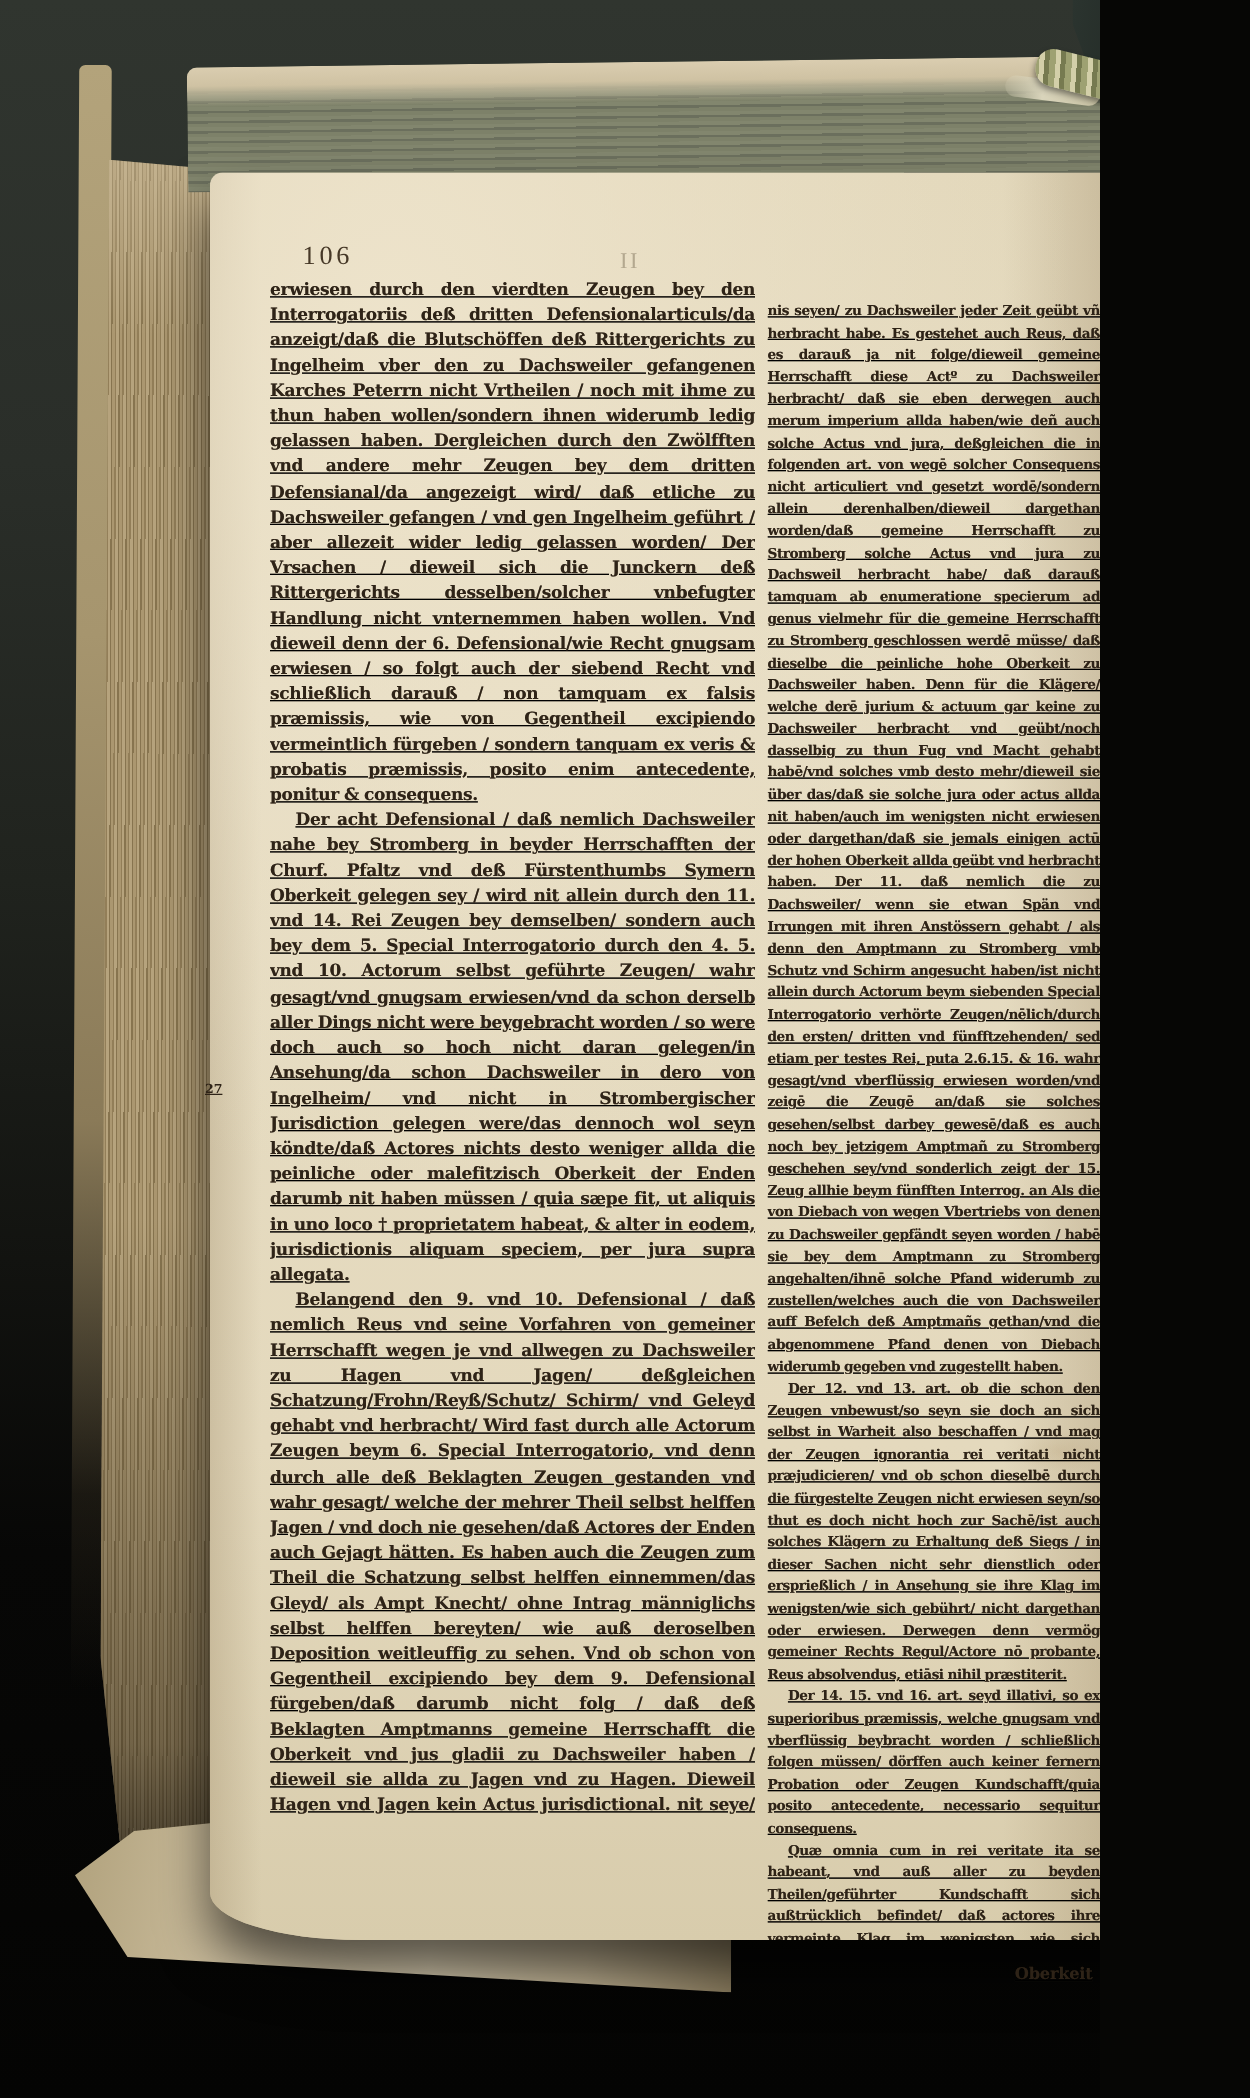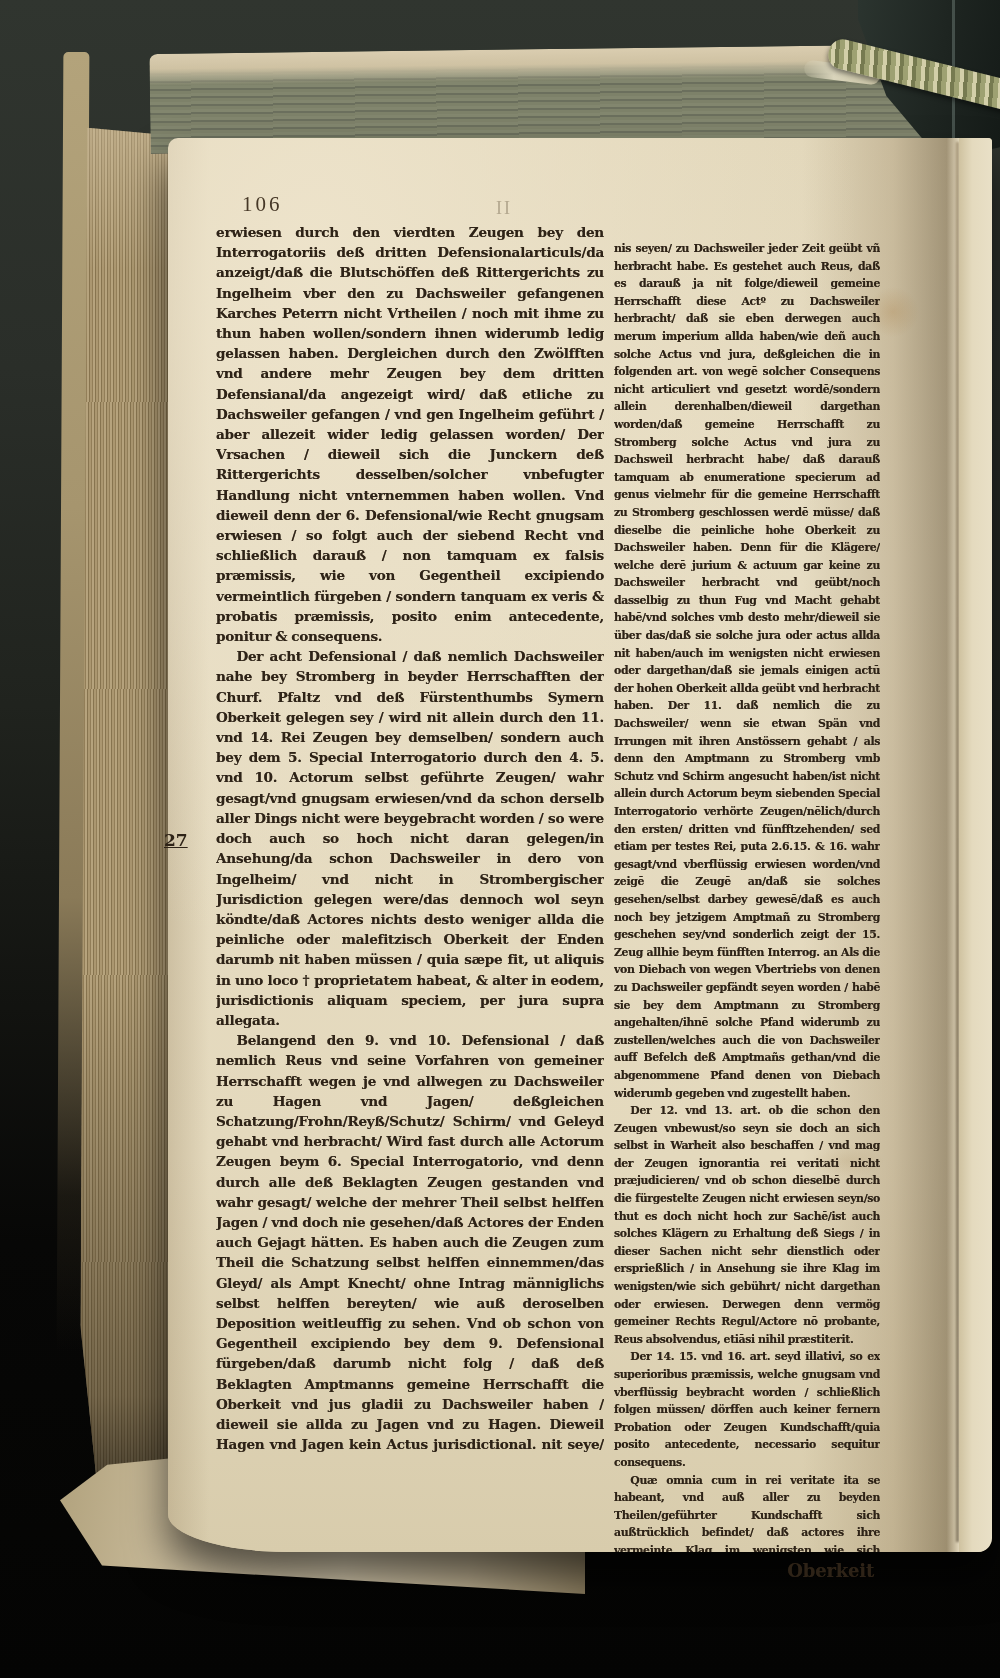--- a/index.html
+++ b/index.html
@@ -1,17 +1,17 @@
 <!DOCTYPE html>
 <html><head>
 <meta charset="utf-8">
 <style>
   html,body{margin:0;padding:0;background:#060605;}
   .scene{
-    position:relative;width:1000px;height:1678px;overflow:hidden;
+    position:relative;width:880px;height:1678px;overflow:hidden;
     background:linear-gradient(180deg,#30352f 0%,#2a2e29 22%,#20231e 42%,#121310 60%,#070706 74%,#040403 100%);
     font-family:"DejaVu Serif",serif;
   }
   
   .board-left{
     position:absolute;left:60px;top:52px;width:26px;height:1300px;z-index:1;
     background:linear-gradient(180deg,#b3a37b 0%,#a6956e 35%,#8a7a58 65%,rgba(60,52,36,0.35) 88%,rgba(20,18,12,0) 100%);
     border-radius:5px 5px 0 0;transform:rotate(0.3deg);
   }
   .fore-edge{
@@ -90,44 +90,44 @@
   .show-through{
     position:absolute;left:328px;top:60px;
     font-family:"Liberation Serif",serif;font-size:18px;color:rgba(125,113,90,0.5);letter-spacing:2px;
   }
   .running-title{
     position:absolute;left:324px;top:48px;width:300px;text-align:center;
     font-family:"Liberation Serif",serif;font-size:23px;color:#3a2e1e;
     text-shadow:0 0 0.5px rgba(58,46,30,0.6);
   }
   .columns{
-    position:absolute;left:48px;top:84px;width:664px;display:flex;gap:10px;
+    position:absolute;left:48px;top:84px;width:664px;display:flex;gap:10px;text-decoration:underline;
   }
   .col-left{
     width:388px;height:1232px;overflow:hidden;
     font-size:13.6px;line-height:20.2px;letter-spacing:-0.25px;word-spacing:-0.5px;
   }
   .col-right{width:266px;}
   .col-right-flow{
     height:1312px;overflow:hidden;
     font-size:10.9px;line-height:17.6px;letter-spacing:-0.35px;word-spacing:-0.3px;margin-top:18px;
   }
   .body-par{
     margin:0;text-align:justify;color:#2e2317;font-weight:700;
     text-shadow:0 0 0.4px rgba(46,35,23,0.55);
     text-indent:1.5em;
   }
   .body-par.continuation{text-indent:0;}
   .margin-note{
-    position:absolute;left:-4px;top:692px;width:40px;
-    font-size:17px;font-weight:700;color:#2e2317;text-decoration:underline;
+    position:absolute;left:-4px;top:728px;width:40px;
+    font-size:10px;font-weight:700;color:#2e2317;text-decoration:underline;
   }
   .catchword{
-    margin-top:8px;padding-right:6px;text-align:right;
-    font-size:18px;font-weight:700;color:#2e2317;letter-spacing:-0.2px;
+    margin-top:20px;padding-right:6px;text-align:right;
+    font-size:13px;font-weight:700;color:#2e2317;letter-spacing:-0.2px;
     text-shadow:0 0 0.4px rgba(46,35,23,0.55);
   }
 </style>
 </head>
 <body>
 
 <div class="scene">
 
   <div class="board-left"></div>
   <div class="fore-edge"></div>

